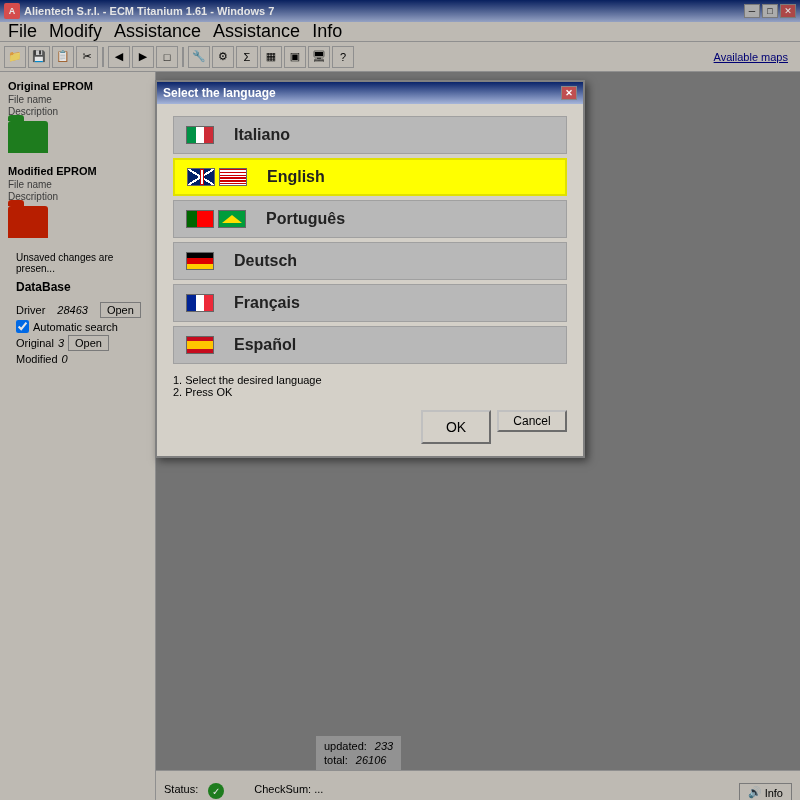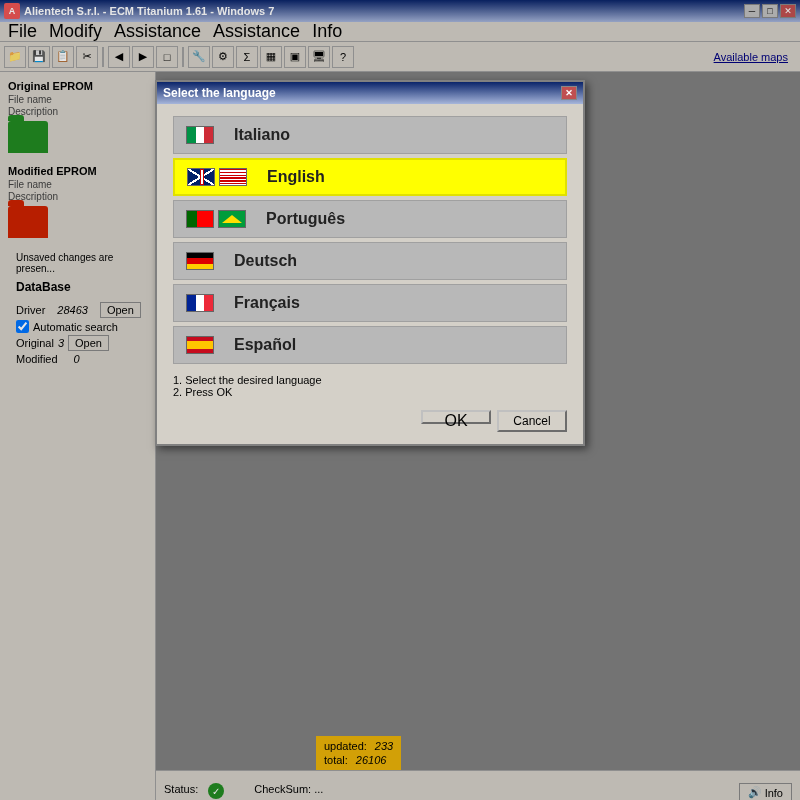--- a/index.html
+++ b/index.html
@@ -304,24 +304,24 @@
       font-size: 11px;
       color: #000;
     }
     .dialog-buttons {
       display: flex;
       justify-content: flex-end;
       gap: 6px;
       margin-top: 4px;
     }
     .btn-ok {
-      width: 70px; height: 14px;
+      width: 70px; height: 34px;
       background: #d4d0c8;
       border: 2px outset #c0c0c0;
-      font-size: 16px;
+      font-size: 14px;
       cursor: pointer;
     }
     .btn-cancel {
       width: 70px; height: 22px;
       background: #d4d0c8;
       border: 2px outset #c0c0c0;
       font-size: 12px;
       cursor: pointer;
     }
     .bottom-main {
@@ -409,41 +409,41 @@
       </div>
       <div style="display:flex;align-items:center;gap:4px;margin-top:2px;">
         <input type="checkbox" checked="" style="">
         <span>Automatic search</span>
       </div>
       <div style="display:flex;align-items:center;gap:4px;margin-top:2px;">
         <span>Original</span>
         <span style="font-style:italic;">3</span>
         <button class="status-btn">Open</button>
       </div>
-      <div style="display:flex;align-items:center;gap:16px;margin-top:2px;">
+      <div style="display:flex;align-items:center;gap:4px;margin-top:2px;">
         <span>Modified</span>
         <span style="font-style:italic;">0</span>
       </div>
     </div>
 
   </div>
 
   <div class="center-panel">
 
     <div style="position:absolute;bottom:0;left:0;right:0;height:30px;background:#d4d0c8;border-top:1px solid #a0a0a0;display:flex;align-items:flex-start;padding:12px 8px;gap:10px;font-size:11px;">
       <span>Status:</span>
       <div class="status-ok-icon">✓</div>
       <span style="margin-left:20px;">CheckSum: ...</span>
       <div style="margin-left:auto;background:#d4d0c8;border:1px solid #888;padding:2px 8px;cursor:pointer;font-size:11px;display:flex;align-items:center;gap:3px;">
         <span>🔊</span>
         <span>Info</span>
       </div>
     </div>
 
-    <div style="position:absolute;bottom:30px;left:160px;background:#eab308;padding:4px 8px;font-size:11px;display:flex;flex-direction:column;gap:2px;">
+    <div style="position:absolute;bottom:30px;left:160px;background:#a3a3a3;padding:4px 8px;font-size:11px;display:flex;flex-direction:column;gap:2px;">
       <div style="display:flex;gap:8px;">
         <span>updated:</span>
         <span style="font-style:italic;">233</span>
       </div>
       <div style="display:flex;gap:8px;">
         <span>total:</span>
         <span style="font-style:italic;">26106</span>
       </div>
     </div>
 

